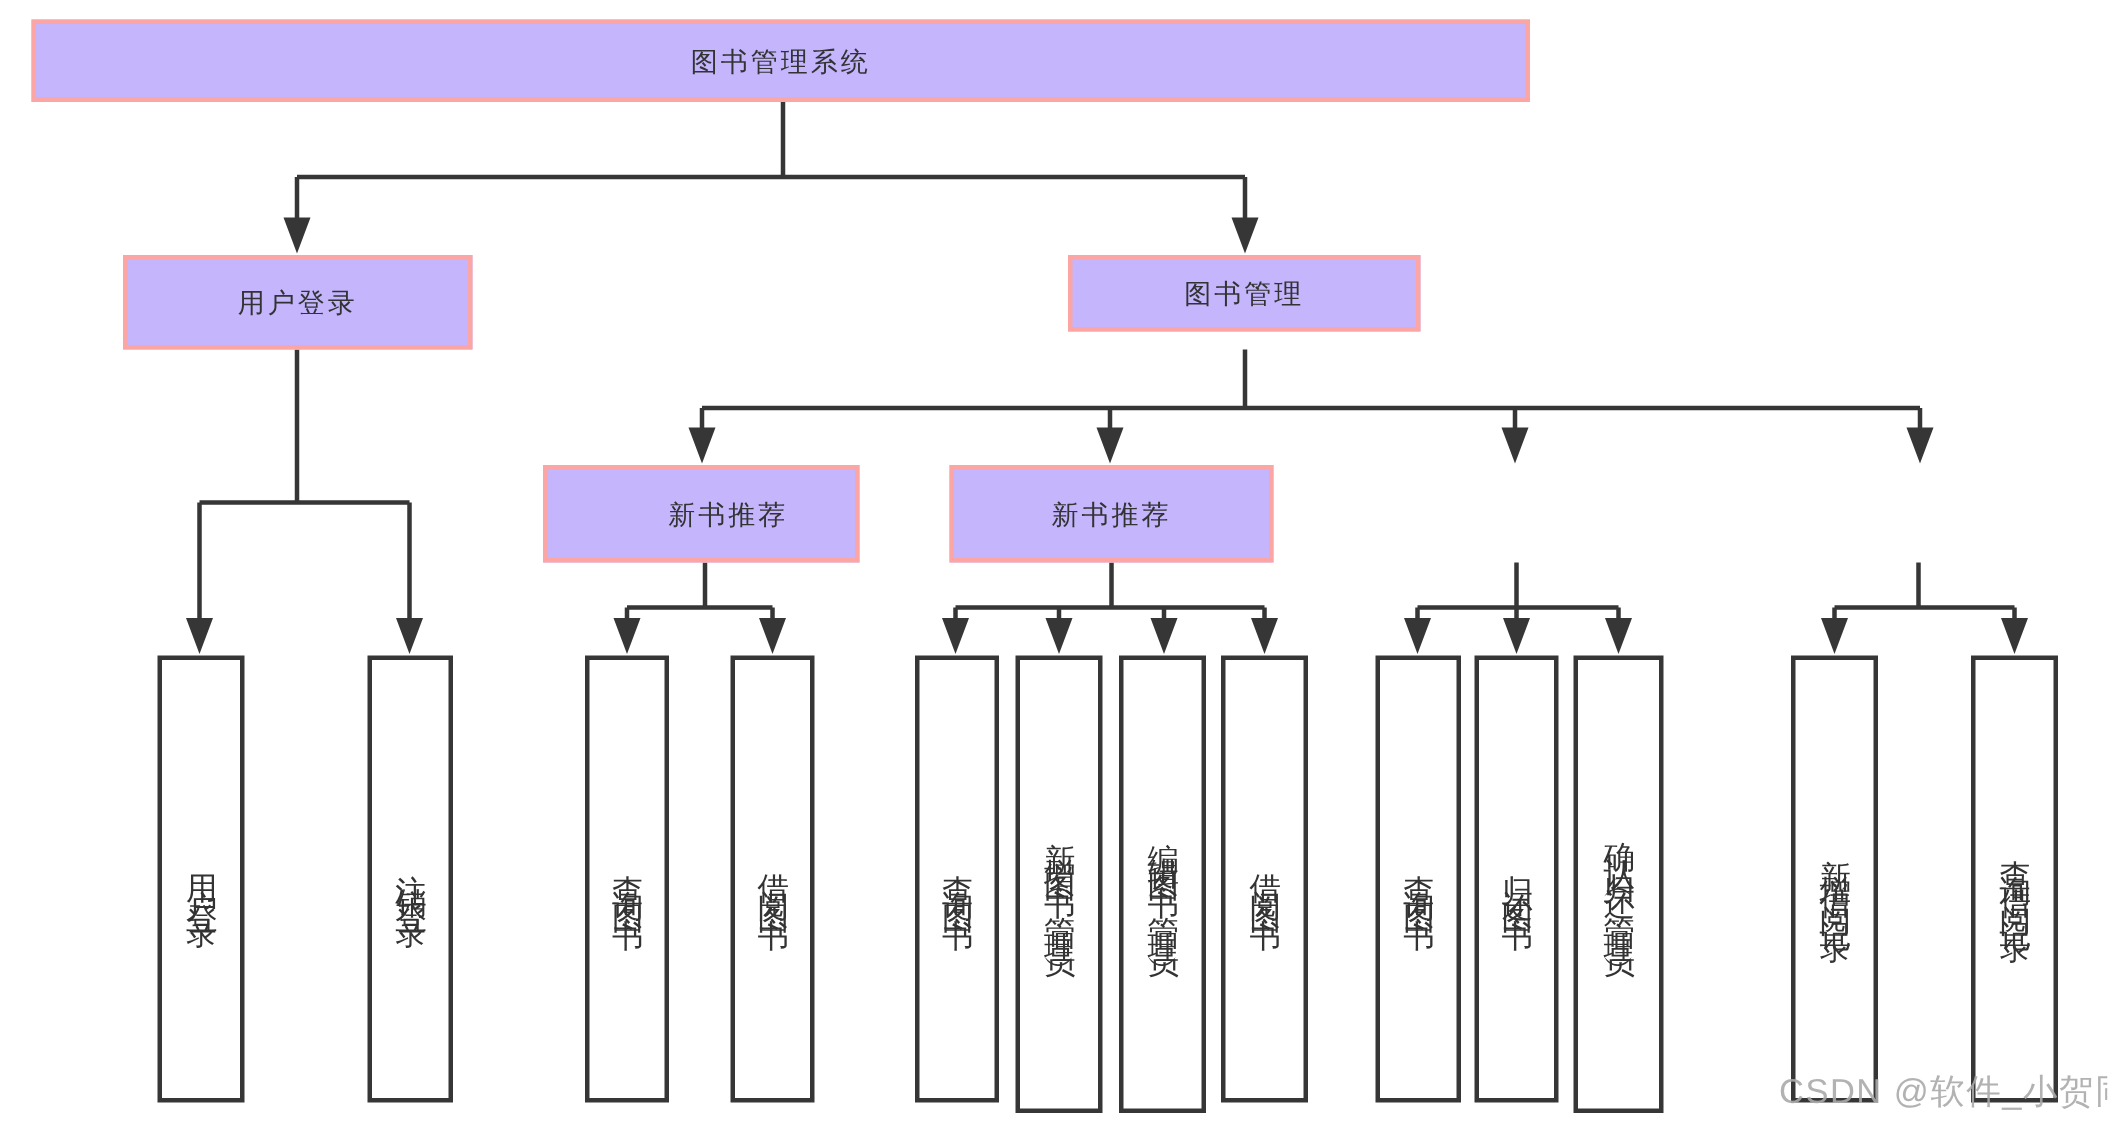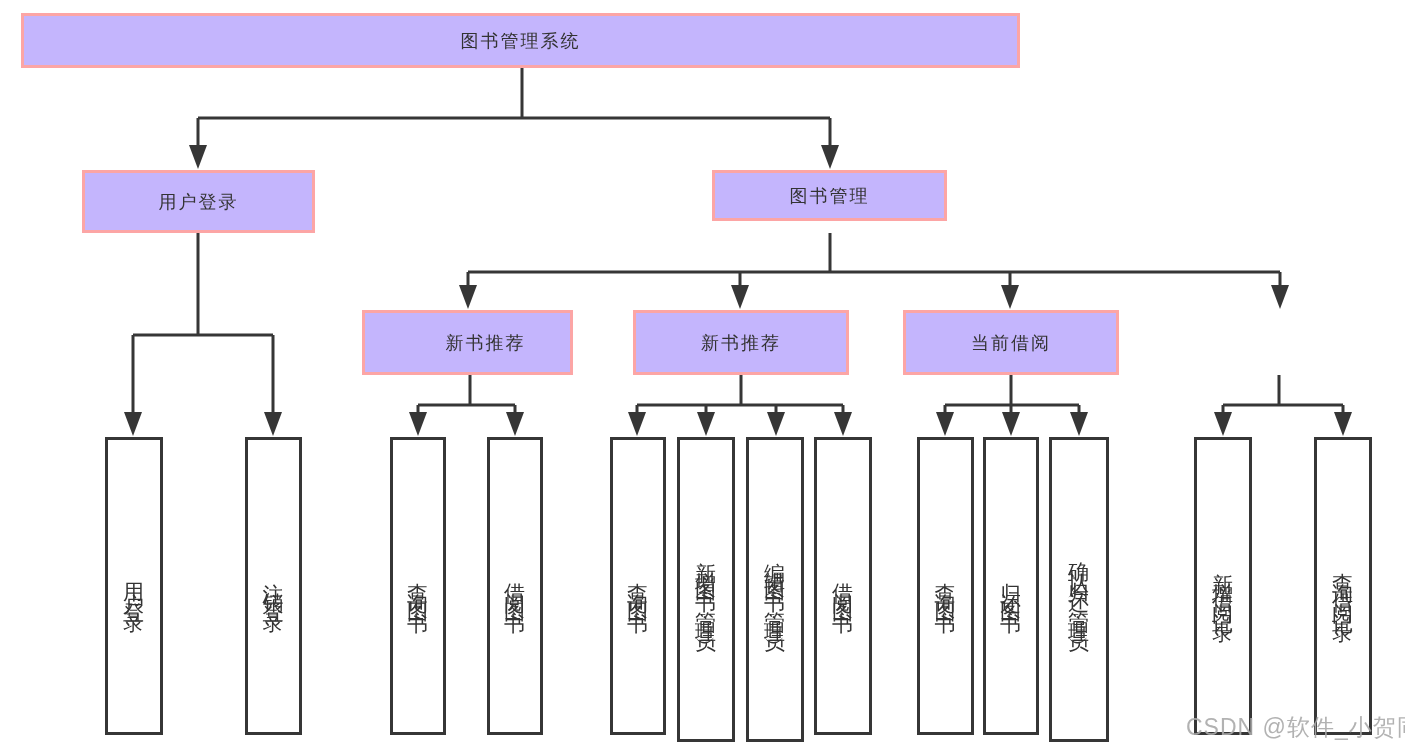--- a/index.html
+++ b/index.html
@@ -105,21 +105,20 @@
     </g>
   </svg>
 
   <div class="hbox" style="left:21px; top:13px; width:999px; height:55px;">图书管理系统</div>
 
   <div class="hbox" style="left:82px; top:170px; width:233px; height:63px;">用户登录</div>
   <div class="hbox" style="left:712px; top:170px; width:235px; height:51px;">图书管理</div>
 
   <div class="hbox" style="left:362px; top:310px; width:211px; height:65px;padding-left:36px;">新书推荐</div>
   <div class="hbox" style="left:633px; top:310px; width:216px; height:65px;">新书推荐</div>
-  <div class="hbox" style="left:903px; top:310px; width:216px; height:65px;">当前借阅</div>
 
   <div class="vbox" style="left:105px; top:437px; width:58px; height:298px;">
     <span>用户登录</span>
   </div>
   <div class="vbox" style="left:245px; top:437px; width:57px; height:298px;">
     <span>注销登录</span>
   </div>
 
   <div class="vbox" style="left:390px; top:437px; width:56px; height:298px;">
     <span>查询图书</span>

